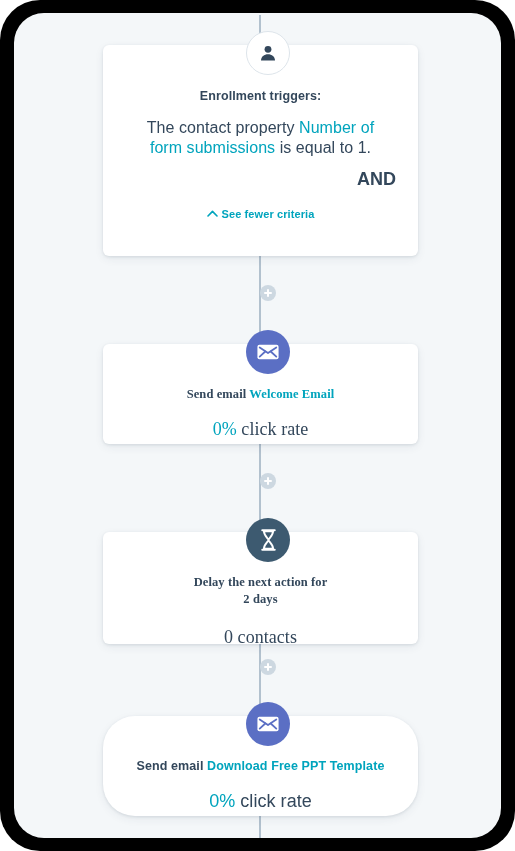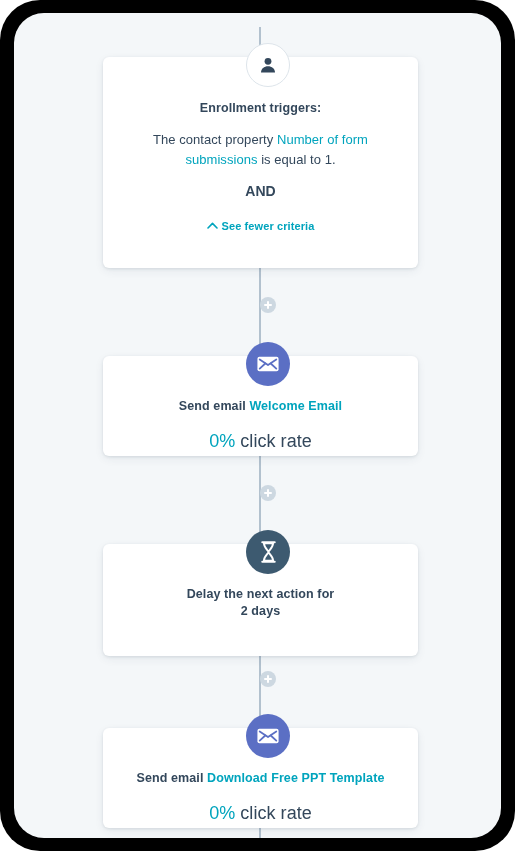--- a/index.html
+++ b/index.html
@@ -33,21 +33,21 @@
     height: 100%;
     background: #f4f7f9;
     border-radius: 30px;
     overflow: hidden;
   }
 
   
   .canvas {
     position: absolute;
     left: 0;
-    top: 14px;
+    top: 2px;
     width: 495px;
     height: 825px;
   }
 
   
   .spine {
     position: absolute;
     left: 245px;
     top: 0px;
     width: 2px;
@@ -62,23 +62,23 @@
     left: 89px;
     width: 315px;
     background: #ffffff;
     border-radius: 6px;
     box-shadow: 0 1px 3px rgba(45,62,80,0.12), 0 3px 10px rgba(45,62,80,0.07);
     box-sizing: border-box;
     z-index: 2;
   }
 
   .card-trigger { top: 30px;  height: 211px; padding: 42px 18px 16px 18px; }
-  .card-email1  { top: 329px; height: 100px; padding: 42px 18px 14px 18px; }
-  .card-delay   { top: 517px; height: 112px; padding: 42px 18px 14px 18px; }
-  .card-email2  { top: 701px; height: 100px; padding: 42px 18px 24px 18px; }
+  .card-email1  { top: 329px; height: 100px; padding: 42px 18px 14px 18px; font-family: Liberation Serif, serif; }
+  .card-delay   { top: 517px; height: 112px; padding: 42px 18px 14px 18px; font-family: Liberation Serif, serif; }
+  .card-email2  { top: 701px; height: 100px; padding: 42px 18px 24px 18px; border-radius: 32px; }
 
   
   .node {
     position: absolute;
     left: 232px;
     width: 44px;
     height: 44px;
     border-radius: 50%;
     display: flex;
     align-items: center;
@@ -130,32 +130,32 @@
   .t-head {
     font-size: 12.5px;
     font-weight: bold;
     color: #33475b;
     text-align: center;
     line-height: 19px;
     margin: 0 0 3px 0;
     letter-spacing: 0.1px;
   }
   .t-body {
-    font-size: 13px;
+    font-size: 16px;
     color: #33475b;
     text-align: center;
     line-height: 19.5px;
     margin: 12px;
     letter-spacing: 0.05px;
   }
   .t-and {
-    font-size: 14px;
+    font-size: 18px;
     font-weight: bold;
     color: #33475b;
-    text-align: center;
+    text-align: right;
     line-height: 21px;
     margin: 4px;
   }
   .lnk { color: #00a4bd; }
 
   .see-fewer {
     display: block;
     text-align: center;
     margin-top: 17px;
     font-size: 11px;
@@ -261,20 +261,21 @@
           <path d="M5 2.5 H15 C15 7.2 10 10.4 10 12 C10 13.6 15 16.8 15 21.5 H5
                    C5 16.8 10 13.6 10 12 C10 10.4 5 7.2 5 2.5 Z" fill="none" stroke="#ffffff" stroke-width="2.1" stroke-linejoin="round"></path>
         </svg>
       </div>
 
       <div class="card card-delay">
         <p class="card-title">
           <span>Delay the next action for</span><br>
           <span>2 days</span>
         </p>
+        <p class="card-sub">0 contacts</p>
       </div>
 
       <div class="plus-node p3">
         <span class="plus-h"></span>
         <span class="plus-v"></span>
       </div>
 
       <div class="node node-email e2">
         <svg width="22" height="16" viewBox="0 0 26 18" aria-hidden="true">
           <rect x="0.5" y="0.5" width="25" height="17" rx="2.4" fill="#ffffff"></rect>

